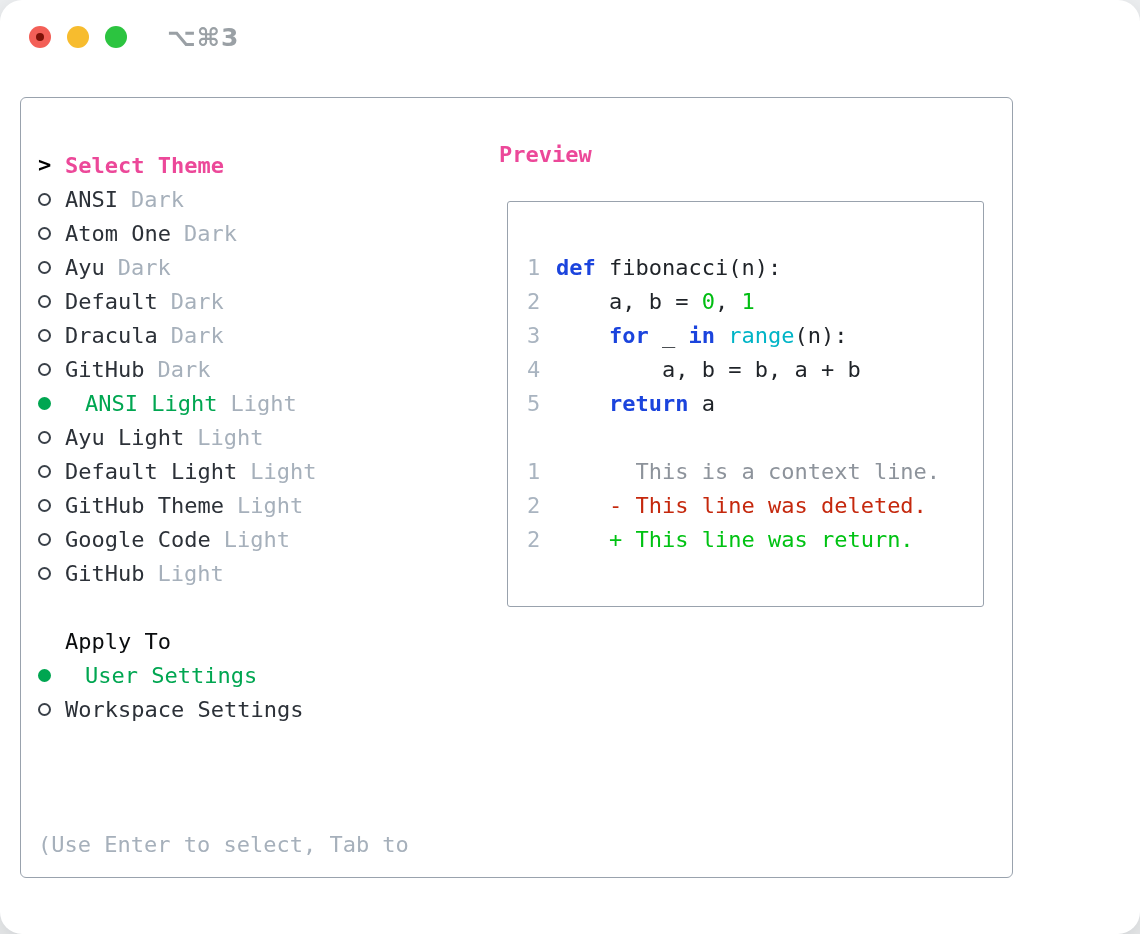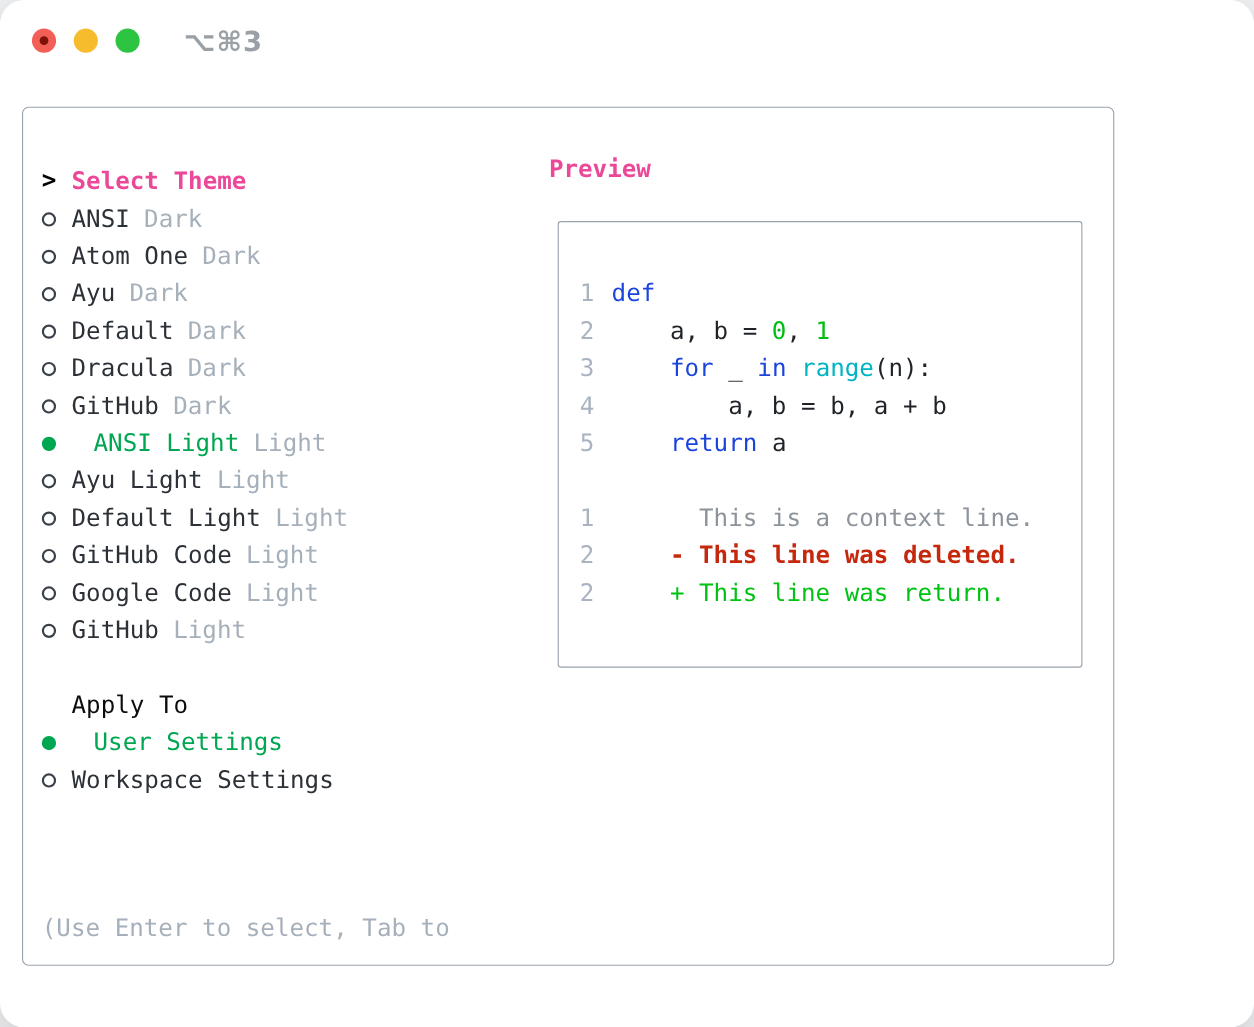--- a/index.html
+++ b/index.html
@@ -60,25 +60,25 @@
     border:1.5px solid var(--panel-border);
     border-radius:3px;
     box-sizing:border-box;
     padding:48px 0 0 19px;
     overflow:hidden;
   }
   .pline{height:34px;display:flex;align-items:center;font-size:22px;white-space:pre;}
   .ln{flex:0 0 13px;width:13px;margin-right:16px;text-align:right;color:var(--line-number-gray);}
   .seg{white-space:pre;}
   .c-fg{color:var(--code-fg);}
-  .c-kw{color:var(--keyword-blue);}
+  .c-kw{color:var(--keyword-blue);font-weight:bold;}
   .c-fn{color:var(--function-cyan);}
   .c-green{color:var(--code-green);}
   .c-ctx{color:var(--context-gray);}
-  .c-del{color:var(--deleted-red);font-weight:bold;}
+  .c-del{color:var(--deleted-red);}
   .c-add{color:var(--added-green);}
 </style>
 </head>
 <body>
 
 <div class="window">
 
   <div class="titlebar">
     <span class="tl red">
       <span class="tl-dot"></span>
@@ -101,21 +101,21 @@
       <div id="theme-list">
           <div class="row"><span class="markerslot"><span class="radio"></span></span><span class="name">ANSI</span><span class="tag">Dark</span></div>
           <div class="row"><span class="markerslot"><span class="radio"></span></span><span class="name">Atom One</span><span class="tag">Dark</span></div>
           <div class="row"><span class="markerslot"><span class="radio"></span></span><span class="name">Ayu</span><span class="tag">Dark</span></div>
           <div class="row"><span class="markerslot"><span class="radio"></span></span><span class="name">Default</span><span class="tag">Dark</span></div>
           <div class="row"><span class="markerslot"><span class="radio"></span></span><span class="name">Dracula</span><span class="tag">Dark</span></div>
           <div class="row"><span class="markerslot"><span class="radio"></span></span><span class="name">GitHub</span><span class="tag">Dark</span></div>
           <div class="row"><span class="markerslot"><span class="radio sel"></span></span><span class="name sel">ANSI Light</span><span class="tag">Light</span></div>
           <div class="row"><span class="markerslot"><span class="radio"></span></span><span class="name">Ayu Light</span><span class="tag">Light</span></div>
           <div class="row"><span class="markerslot"><span class="radio"></span></span><span class="name">Default Light</span><span class="tag">Light</span></div>
-          <div class="row"><span class="markerslot"><span class="radio"></span></span><span class="name">GitHub Code</span><span class="tag">Light</span></div>
+          <div class="row"><span class="markerslot"><span class="radio"></span></span><span class="name">GitHub Theme</span><span class="tag">Light</span></div>
           <div class="row"><span class="markerslot"><span class="radio"></span></span><span class="name">Google Code</span><span class="tag">Light</span></div>
           <div class="row"><span class="markerslot"><span class="radio"></span></span><span class="name">GitHub</span><span class="tag">Light</span></div>
         </div>
 
       <div class="spacer"></div>
 
       <div class="row">
         <span class="markerslot"></span>
         <span class="apply-text">Apply To</span>
       </div>
@@ -131,21 +131,21 @@
         <div>(Use Enter to select, Tab to</div>
         <div>change focus)</div>
       </div>
     </div>
 
     <div class="row preview-header">
       <span class="header-text">Preview</span>
     </div>
 
     <div class="preview-box" id="preview-box">
-        <div class="pline"><span class="ln">1</span><span class="seg c-kw">def</span></div>
+        <div class="pline"><span class="ln">1</span><span class="seg c-kw">def</span><span class="seg c-fg"> fibonacci(n):</span></div>
         <div class="pline"><span class="ln">2</span><span class="seg c-fg">    a, b = </span><span class="seg c-green">0</span><span class="seg c-fg">, </span><span class="seg c-green">1</span></div>
         <div class="pline"><span class="ln">3</span><span class="seg c-fg">    </span><span class="seg c-kw">for</span><span class="seg c-fg"> _ </span><span class="seg c-kw">in</span><span class="seg c-fg"> </span><span class="seg c-fn">range</span><span class="seg c-fg">(n):</span></div>
         <div class="pline"><span class="ln">4</span><span class="seg c-fg">        a, b = b, a + b</span></div>
         <div class="pline"><span class="ln">5</span><span class="seg c-fg">    </span><span class="seg c-kw">return</span><span class="seg c-fg"> a</span></div>
         <div class="pline"><span class="ln"></span></div>
         <div class="pline"><span class="ln">1</span><span class="seg c-ctx">      This is a context line.</span></div>
         <div class="pline"><span class="ln">2</span><span class="seg c-del">    - This line was deleted.</span></div>
         <div class="pline"><span class="ln">2</span><span class="seg c-add">    + This line was return.</span></div>
       </div>
 

